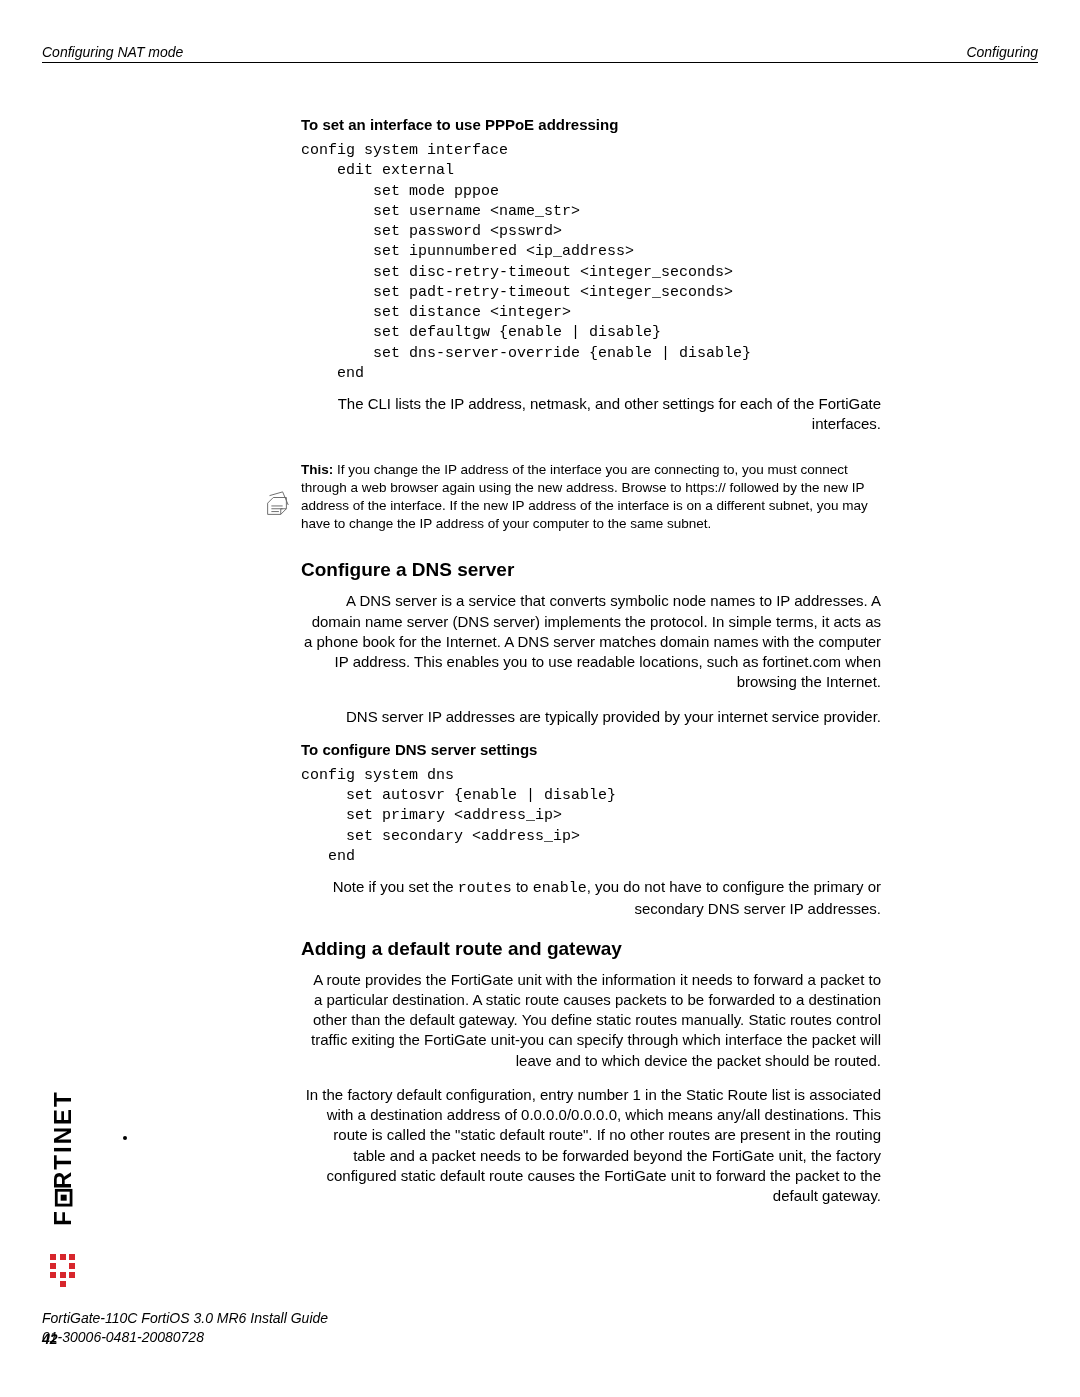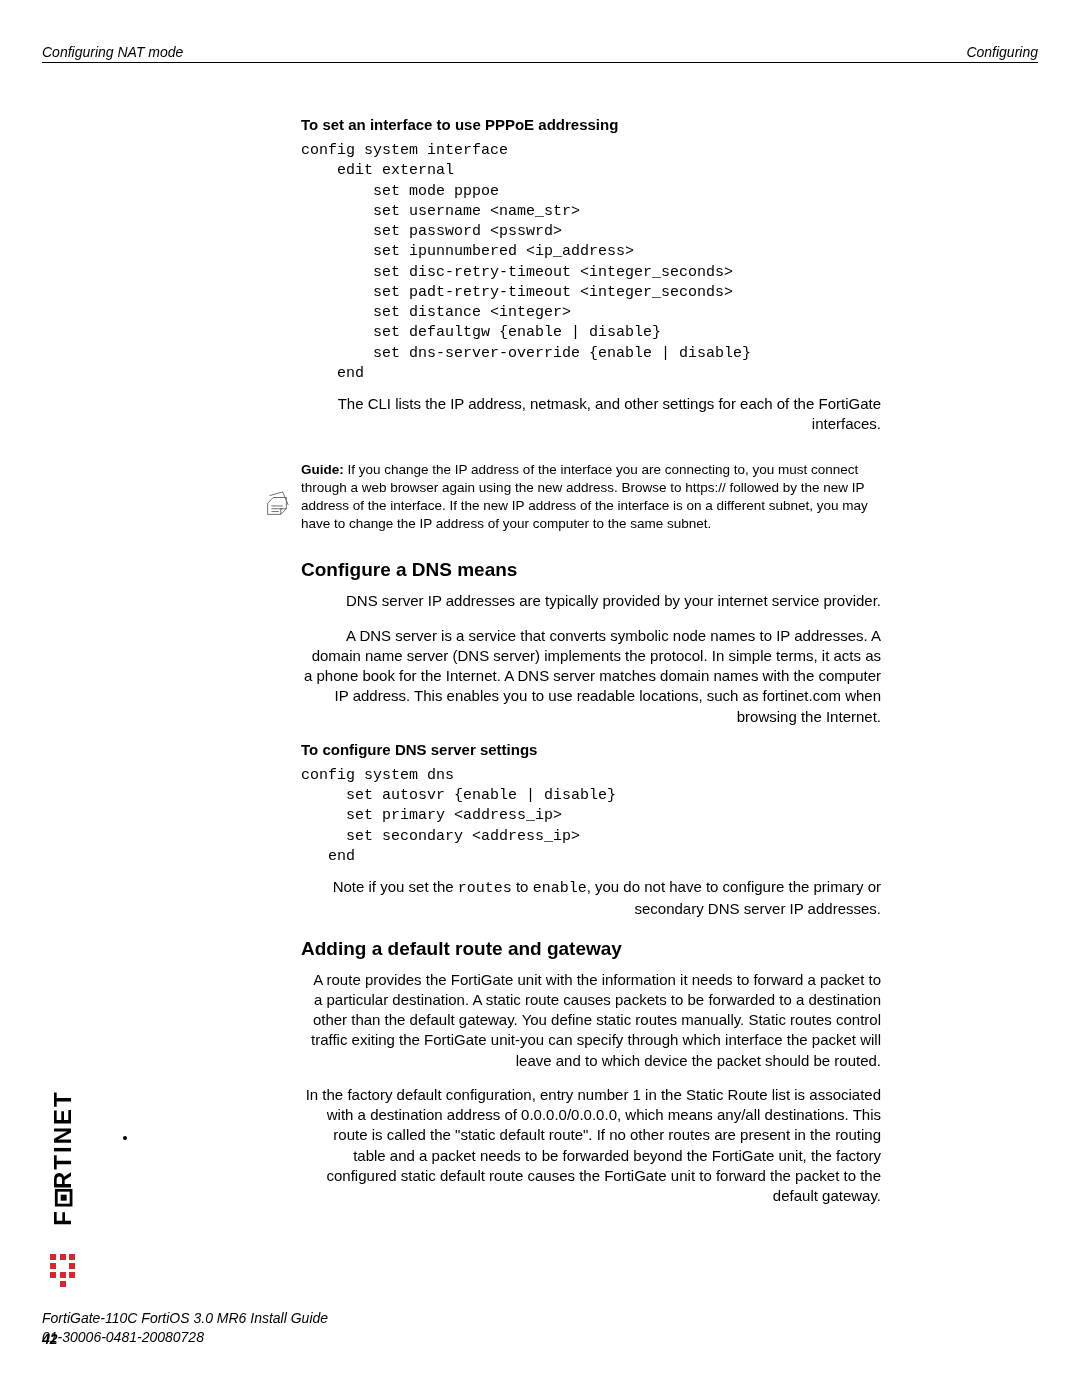--- a/index.html
+++ b/index.html
@@ -165,26 +165,26 @@
         set ipunnumbered &lt;ip_address&gt;
         set disc-retry-timeout &lt;integer_seconds&gt;
         set padt-retry-timeout &lt;integer_seconds&gt;
         set distance &lt;integer&gt;
         set defaultgw {enable | disable}
         set dns-server-override {enable | disable}
     end</div>
     <div class="body-text">The CLI lists the IP address, netmask, and other settings for each of the FortiGate interfaces.</div>
 
     <div class="note-block">
-      <span class="label">Guide:</span><span> If you change the IP address of the interface you are connecting to, you must connect through a web browser again using the new address. Browse to https:// followed by the new IP address of the interface. If the new IP address of the interface is on a different subnet, you may have to change the IP address of your computer to the same subnet.</span>
-    </div>
-
-    <div class="h2">Configure a DNS means</div>
+      <span class="label">This:</span><span> If you change the IP address of the interface you are connecting to, you must connect through a web browser again using the new address. Browse to https:// followed by the new IP address of the interface. If the new IP address of the interface is on a different subnet, you may have to change the IP address of your computer to the same subnet.</span>
+    </div>
+
+    <div class="h2">Configure a DNS server</div>
+    <div class="body-text">A DNS server is a service that converts symbolic node names to IP addresses. A domain name server (DNS server) implements the protocol. In simple terms, it acts as a phone book for the Internet. A DNS server matches domain names with the computer IP address. This enables you to use readable locations, such as fortinet.com when browsing the Internet.</div>
     <div class="body-text">DNS server IP addresses are typically provided by your internet service provider.</div>
-    <div class="body-text">A DNS server is a service that converts symbolic node names to IP addresses. A domain name server (DNS server) implements the protocol. In simple terms, it acts as a phone book for the Internet. A DNS server matches domain names with the computer IP address. This enables you to use readable locations, such as fortinet.com when browsing the Internet.</div>
     <div class="section-title-bold">To configure DNS server settings</div>
     <div class="code-block">config system dns
      set autosvr {enable | disable}
      set primary &lt;address_ip&gt;
      set secondary &lt;address_ip&gt;
    end</div>
     <div class="body-text">
       <span>Note if you set the </span><span class="inline-mono">routes</span><span> to </span><span class="inline-mono">enable</span><span>, you do not have to configure the primary or secondary DNS server IP addresses.</span>
     </div>
 

